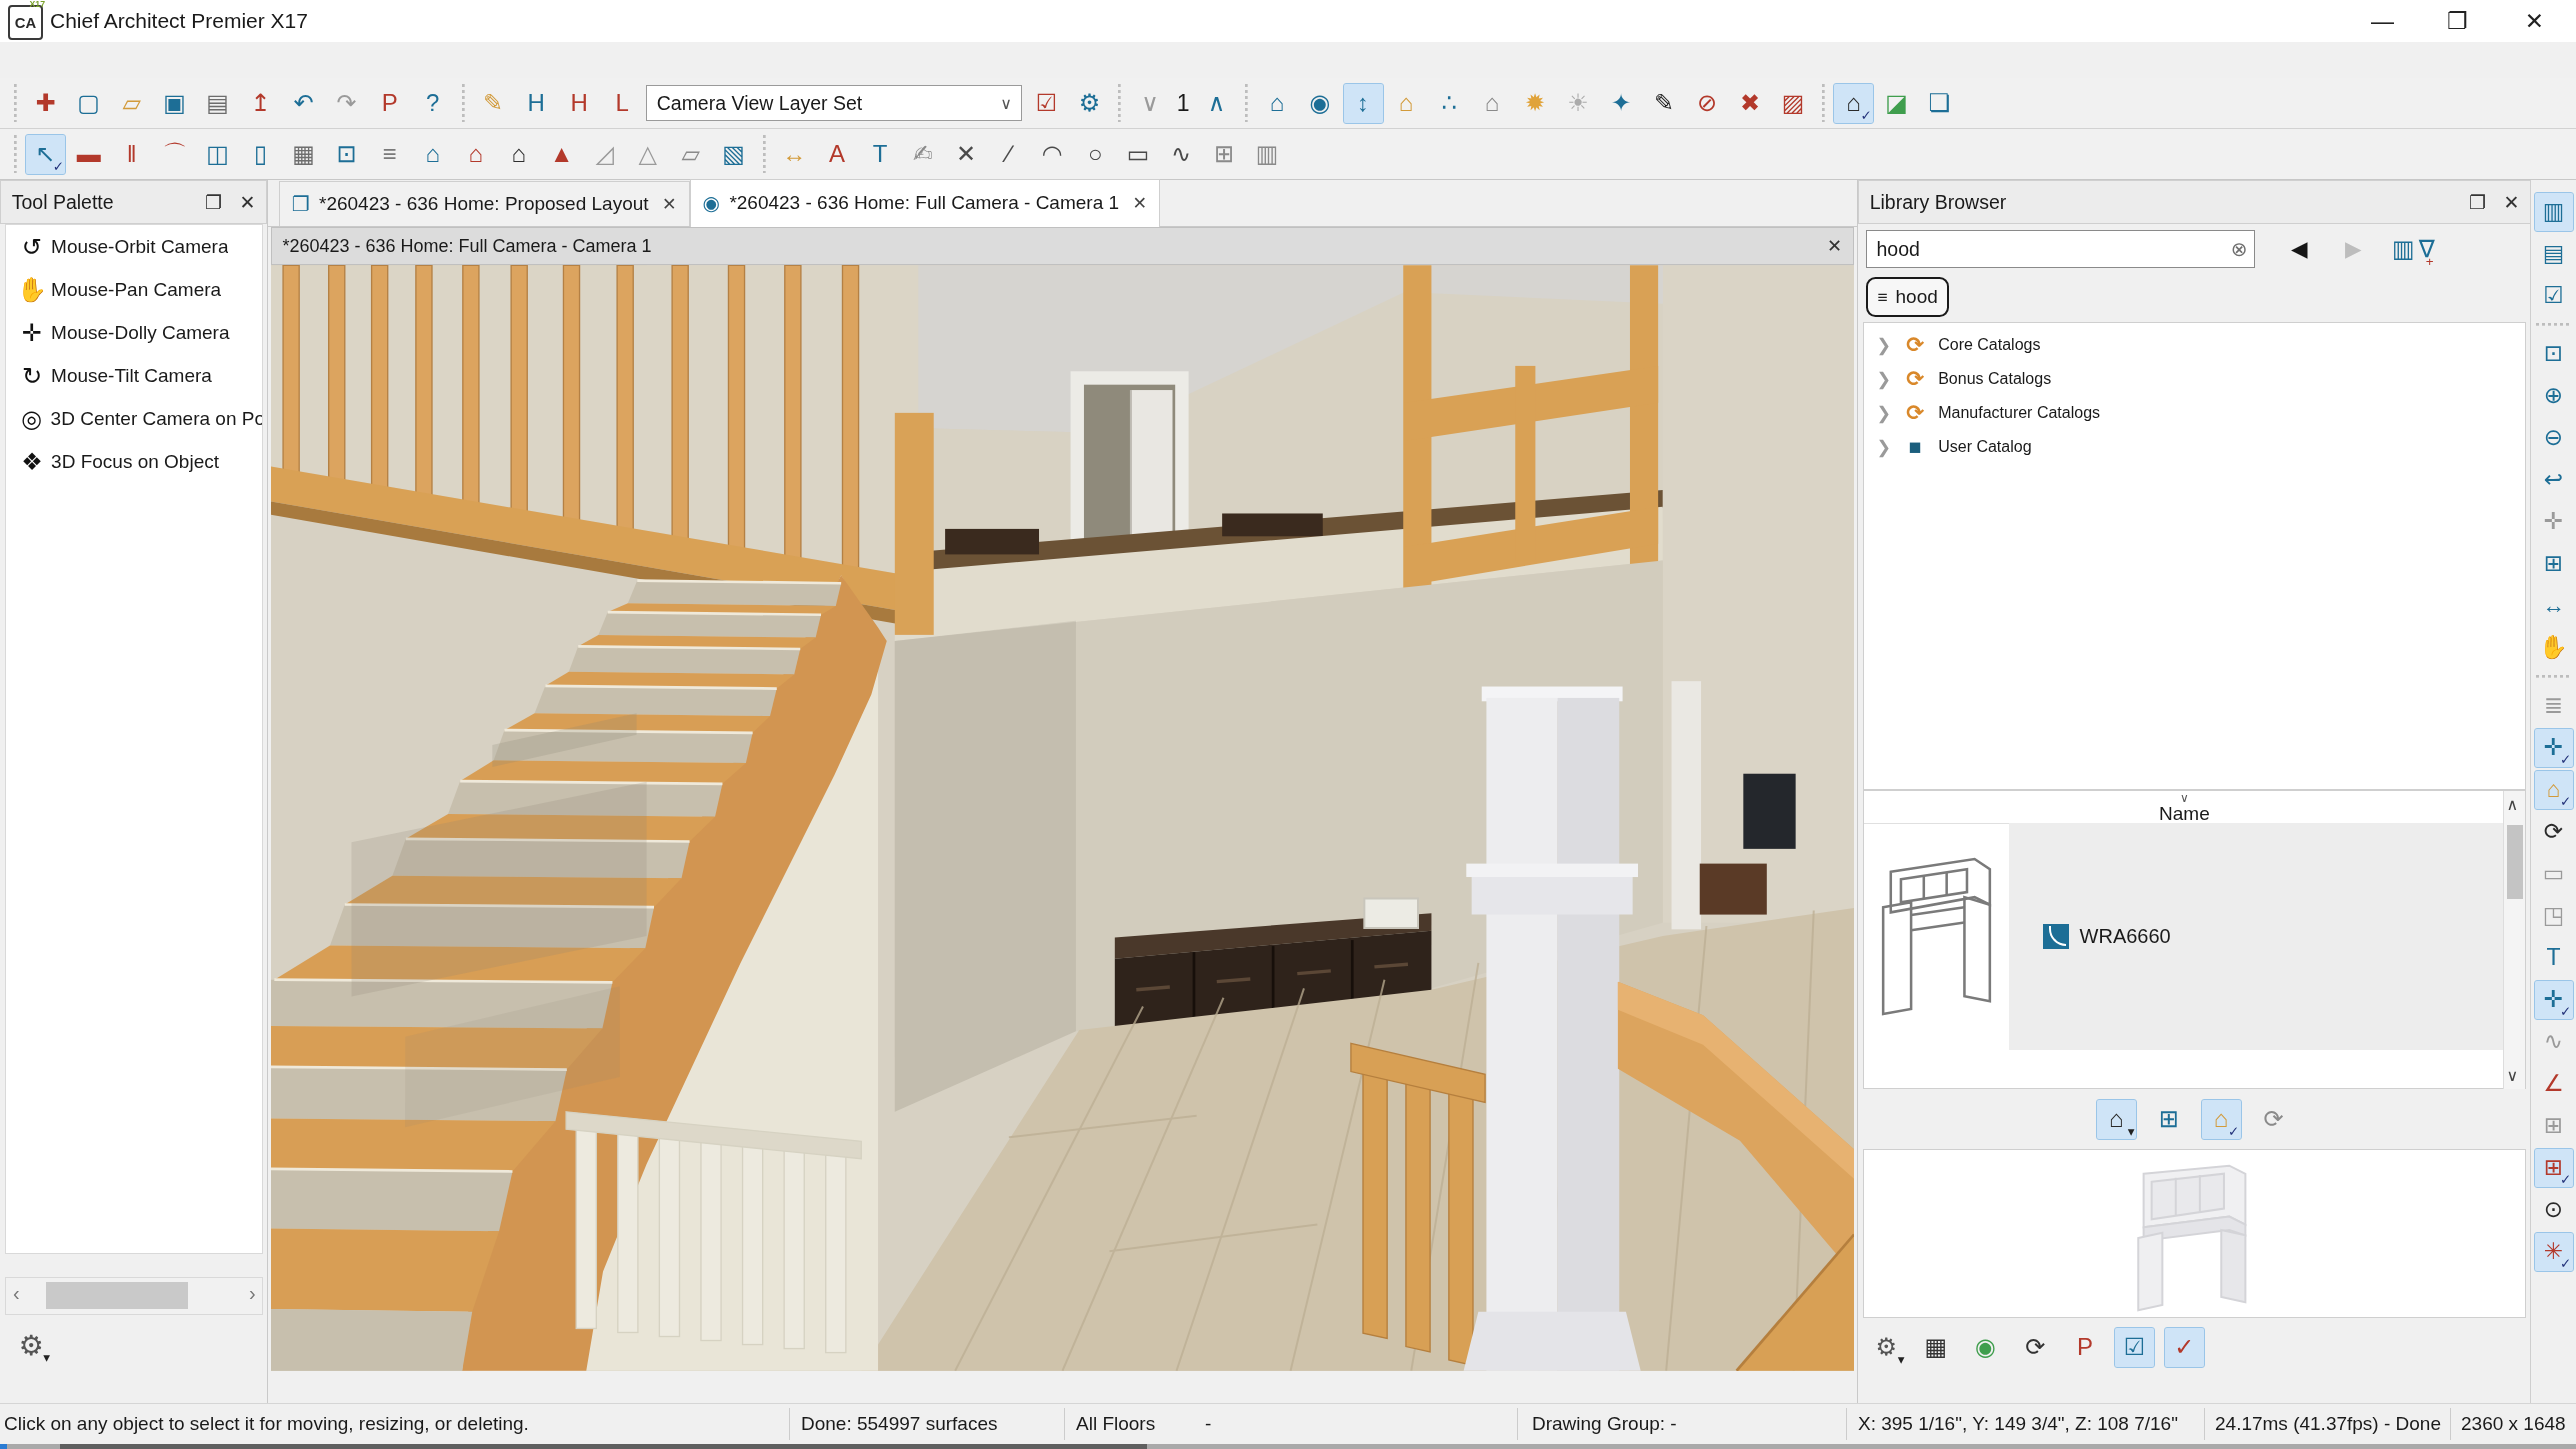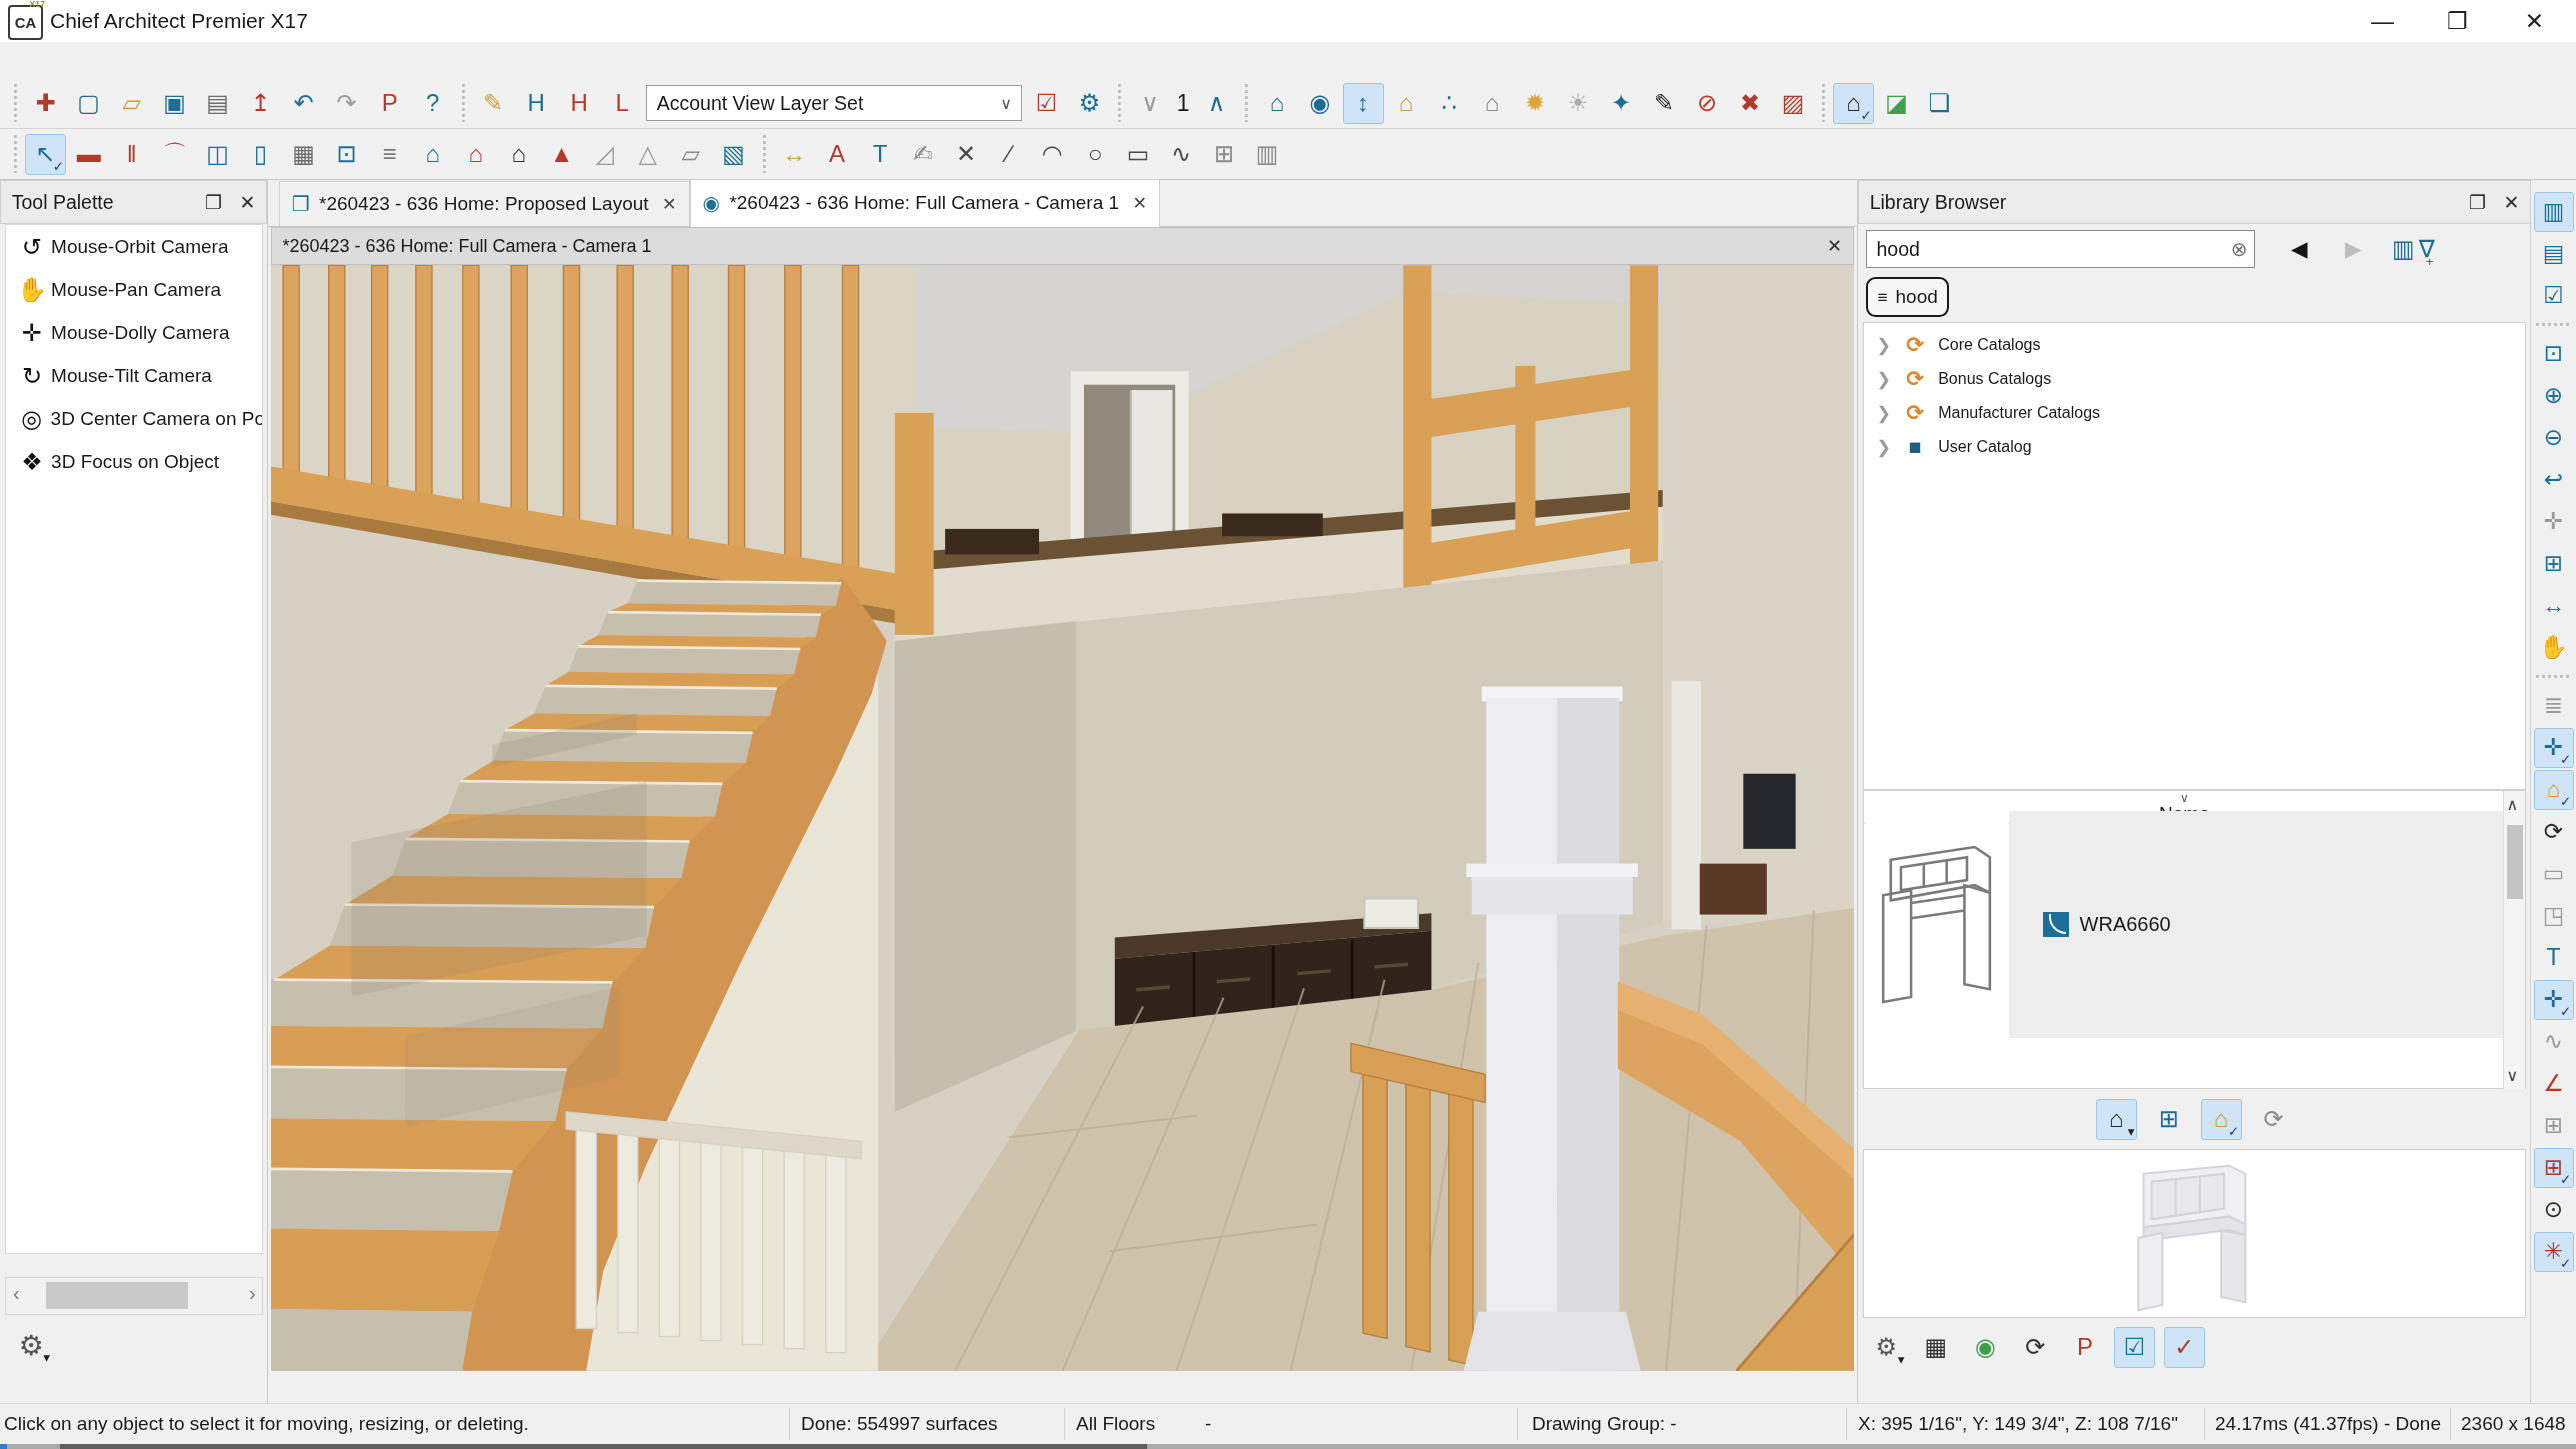--- a/index.html
+++ b/index.html
@@ -69,21 +69,21 @@
   .chip .lines{font-size:17.4px;color:#222;}
   .treebox{left:5.4px;top:142px;width:663px;height:468px;background:#ffffff;border:0.7px solid #cfcfcf;box-sizing:border-box;padding-top:5.4px;}
   .treerow{display:flex;align-items:center;height:34px;padding-left:12px;gap:9.4px;}
   .treerow .chev{color:#9a9a9a;font-size:17.4px;width:16px;}
   .treerow .tic{font-size:21.5px;font-weight:bold;width:27px;text-align:center;}
   .treerow .lb{font-size:16px;}
   .results{left:5.4px;top:610px;width:663px;height:299px;background:#ffffff;border:0.7px solid #cfcfcf;box-sizing:border-box;}
   .reshdr{position:absolute;left:0;top:0;width:640px;height:32px;border-bottom:0.7px solid #e0e0e0;
           display:flex;align-items:center;justify-content:center;font-size:19px;flex-direction:column;line-height:1;}
   .reshdr .caret{font-size:12px;color:#555;}
-  .resrow1{position:absolute;left:0;top:20px;width:640px;height:227px;}
+  .resrow1{position:absolute;left:0;top:32px;width:640px;height:227px;}
   .res-thumb{position:absolute;left:1.3px;top:1.3px;width:142px;height:224px;background:#fff;display:flex;align-items:center;justify-content:center;}
   .res-name{position:absolute;left:145px;top:0;width:495px;height:227px;background:#ededed;display:flex;align-items:center;gap:10.7px;padding-left:34px;box-sizing:border-box;}
   .resrow2{position:absolute;left:0;top:262px;width:640px;height:36px;}
   .doorswatch{width:25.5px;height:25.5px;background:#1d6e96;position:relative;flex:none;}
   .doorswatch em{position:absolute;left:5.4px;top:2.7px;width:14.8px;height:17.4px;border:0;border-radius:0 0 0 29.5px;
                  border-left:2.7px solid #fff;border-bottom:2.7px solid #fff;font-style:normal;}
   .resname-t{font-size:20px;}
   .res-scroll{position:absolute;right:0px;top:0;width:21.5px;height:298px;background:#f4f4f4;border-left:0.7px solid #ddd;}
   .res-scroll .a{position:absolute;left:2.7px;font-size:16px;color:#444;}
   .res-scroll .th{position:absolute;left:2.7px;top:34px;width:16px;height:74px;background:#c4c4c4;}
@@ -165,21 +165,21 @@
           <span class="g" style="color: rgb(29, 110, 150);">H</span>
         </div>
         <div class="tbtn">
           <span class="g" style="color: rgb(179, 57, 43);">H</span>
         </div>
         <div class="tbtn">
           <span class="g" style="color: rgb(179, 57, 43);">L</span>
         </div>
       </span>
     <div class="layerset">
-      <span>Account View Layer Set</span>
+      <span>Camera View Layer Set</span>
       <span style="color:#555;font-size:16px">∨</span>
     </div>
     <span style="display:flex;align-items:center">
         <div class="tbtn">
           <span class="g" style="color: rgb(179, 57, 43);">☑</span>
         </div>
         <div class="tbtn">
           <span class="g" style="color: rgb(29, 110, 150);">⚙</span>
         </div>
         <div class="grip"></div>

